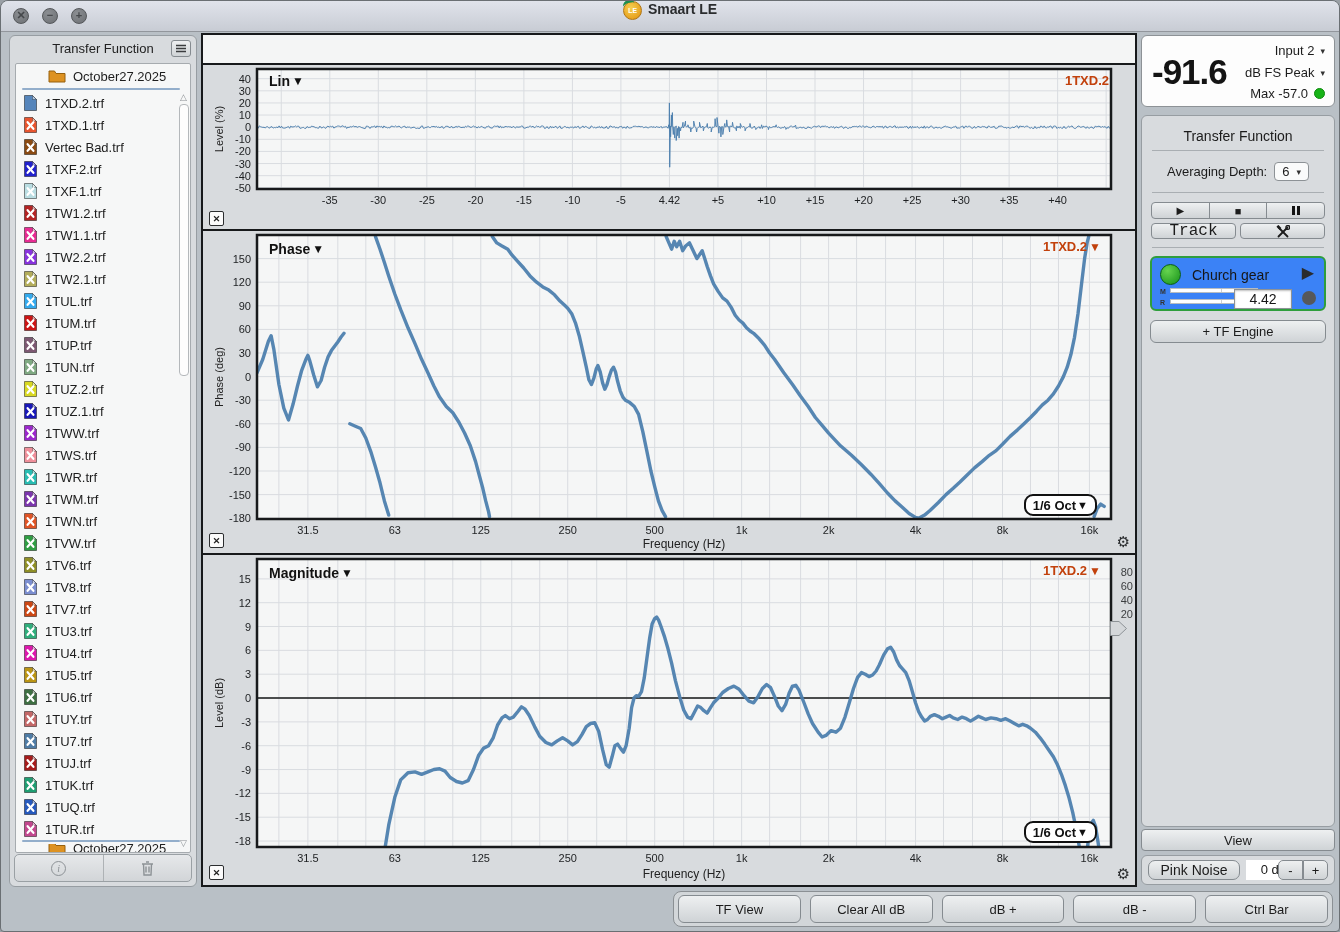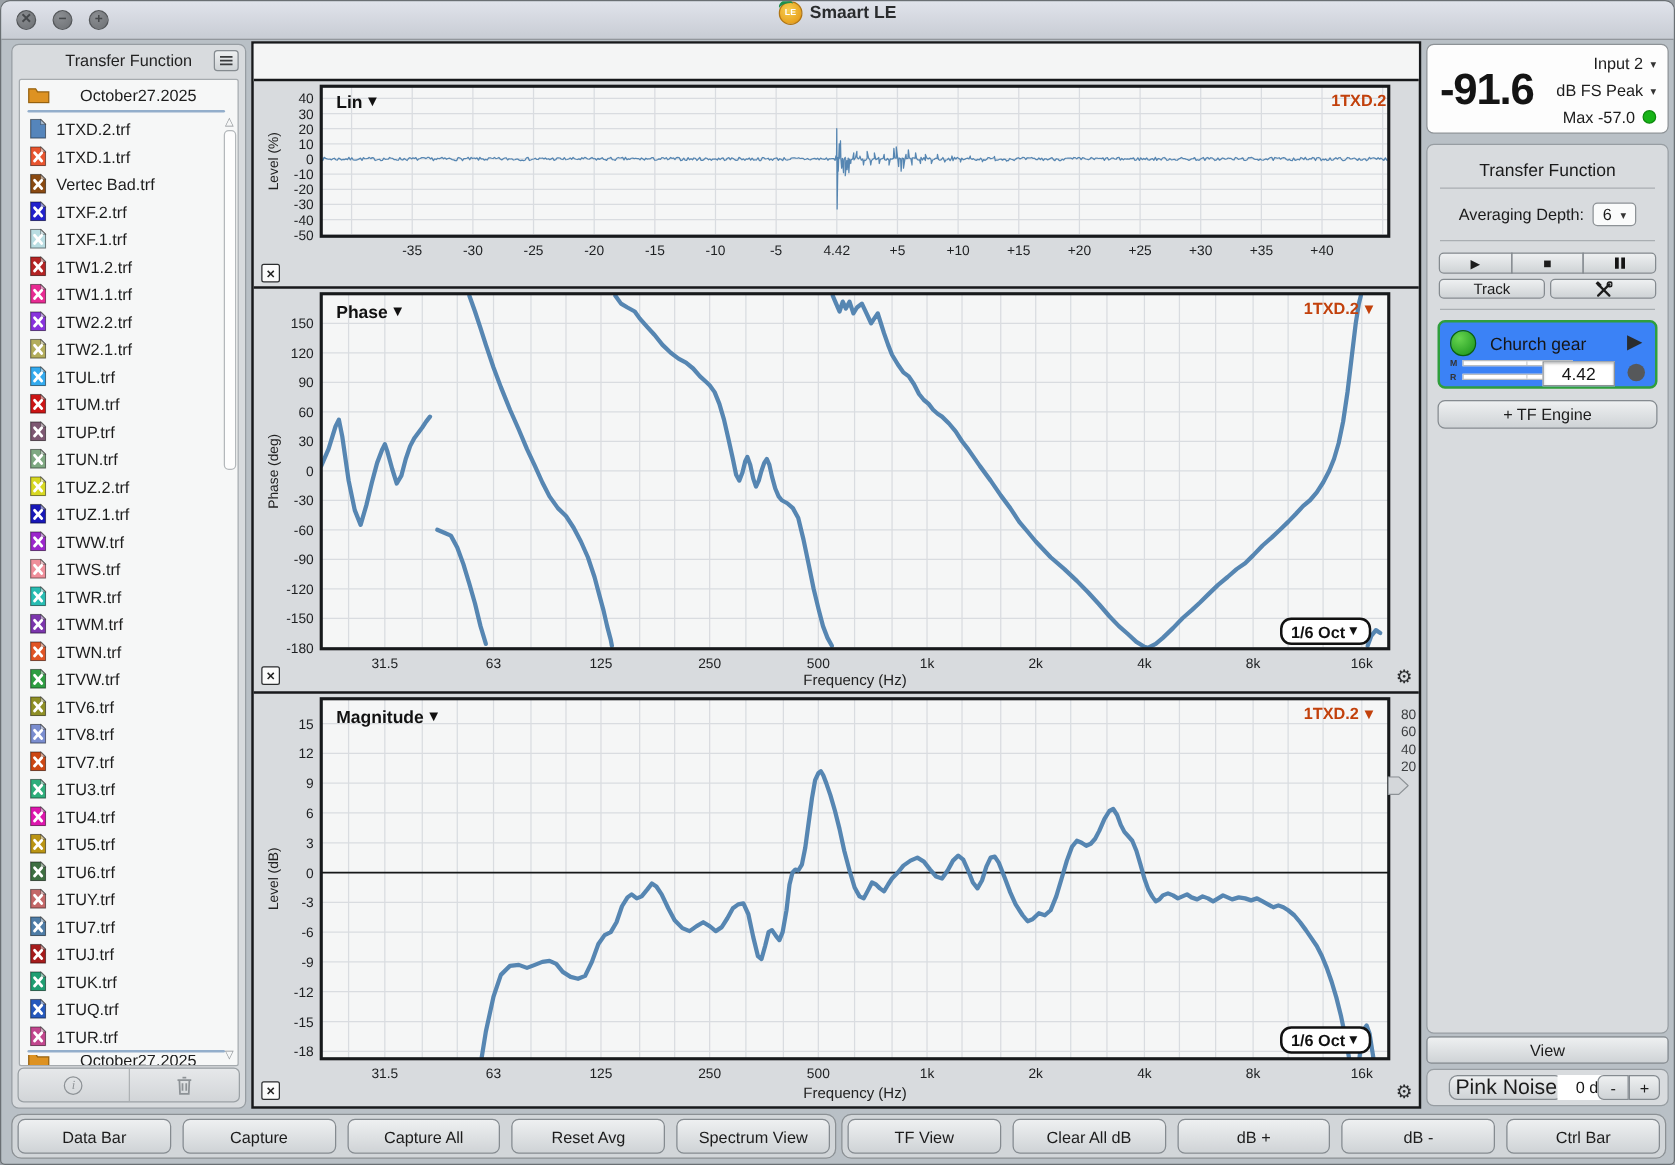--- a/index.html
+++ b/index.html
@@ -24,21 +24,21 @@
     color:#1c1c1c;display:flex;align-items:center;justify-content:center;box-sizing:border-box;cursor:default;}
   
   #sidebar{position:absolute;left:8px;top:34px;width:188px;height:852px;background:#d8dbde;
     border:1px solid #979da2;border-radius:6px;box-sizing:border-box;}
   #sb-header{position:absolute;left:0;right:0;top:0;height:26px;}
   #sb-title{position:absolute;left:0;right:0;top:5px;text-align:center;font-size:13px;color:#222;}
   #sb-menu-btn{position:absolute;right:5px;top:4px;width:20px;height:17px;border-radius:3px;}
   #sb-menu-btn svg{display:block;}
   #file-list{position:absolute;left:5px;right:5px;top:27px;bottom:33px;background:#f6f7f7;
     border:1px solid #a6abaf;border-radius:2px;overflow:hidden;}
-  .folder-row{height:24px;display:flex;align-items:center;gap:24px;padding-left:6px;font-size:13px;color:#1d1d1d;}
+  .folder-row{height:24px;display:flex;align-items:center;gap:7px;padding-left:6px;font-size:13px;color:#1d1d1d;margin-left:26px;}
   .blue-rule{height:2px;background:#93aecb;margin:0 10px 2px 6px;border-radius:1px;}
   .file-row{height:22px;display:flex;align-items:center;gap:8px;padding-left:8px;font-size:13px;color:#1d1d1d;}
   .file-row svg{flex:0 0 auto;}
   #clipped-folder{height:8px;overflow:hidden;}
   
   #list-scroll{position:absolute;right:1px;top:26px;bottom:2px;width:11px;}
   #list-scroll .arr{position:absolute;left:0;width:11px;font-size:9px;color:#8b9094;text-align:center;}
   #scroll-thumb{position:absolute;left:1px;top:14px;width:8px;height:270px;background:#fdfdfd;
     border:1px solid #b4b8bb;border-radius:4px;}
   #sb-bottom{position:absolute;left:4px;right:4px;bottom:4px;height:26px;border:1px solid #9aa0a4;
@@ -84,38 +84,38 @@
   #avg-row{position:absolute;left:0;right:0;top:46px;display:flex;align-items:center;justify-content:center;gap:7px;font-size:13px;color:#1b1b1b;}
   #avg-select{background:#fafbfb;border:1px solid #8d9296;border-radius:4px;padding:1px 7px;display:flex;gap:7px;align-items:center;font-size:13px;}
   #transport{position:absolute;left:9px;right:9px;top:86px;height:17px;display:flex;}
   #transport .btn{flex:1;border-radius:0;height:17px;font-size:9px;}
   #transport .btn:first-child{border-radius:4px 0 0 4px;}
   #transport .btn:last-child{border-radius:0 4px 4px 0;}
   #transport .btn + .btn{margin-left:-1px;}
   .pause-bars{display:flex;gap:2px;}
   .pause-bars b{width:3px;height:9px;background:#141414;display:block;}
   #row-track{position:absolute;left:9px;right:9px;top:107px;height:16px;display:flex;gap:4px;}
-  #row-track .btn{flex:1;height:16px;font-size:12px;border-radius:4px;}
+  #row-track .btn{flex:1;height:16px;font-size:16px;border-radius:4px;font-family:Liberation Mono, monospace;}
   #engine-card{position:absolute;left:8px;right:8px;top:140px;height:55px;background:#3b82f6;
     border:2px solid #2f9e3d;border-radius:6px;box-sizing:border-box;}
   #led{position:absolute;left:8px;top:6px;width:21px;height:21px;border-radius:50%;
     background:radial-gradient(circle at 35% 30%,#66d44f,#169119);border:1px solid #0b5e12;box-sizing:border-box;}
   #engine-name{position:absolute;left:40px;top:9px;font-size:14px;color:#161616;}
   #engine-play{position:absolute;right:10px;top:5px;font-size:16px;color:#2a2c2e;}
   .mr-label{position:absolute;left:8px;font-size:7px;font-weight:bold;color:#333;line-height:7px;}
   .meter-bar{position:absolute;left:18px;width:88px;height:5px;background:#fff;border:1px solid #b9bdc0;box-sizing:border-box;}
   .meter-bar i{position:absolute;top:0;bottom:0;width:1px;background:#cdd0d2;}
   #delay-box{position:absolute;right:32px;top:31px;width:56px;height:18px;background:#fff;border:1px solid #8d9296;
     box-shadow:inset 0 1px 2px rgba(0,0,0,.25);font-size:14px;color:#161616;text-align:center;line-height:18px;}
   #rec-dot{position:absolute;right:8px;top:33px;width:14px;height:14px;border-radius:50%;background:#56585a;}
   #add-engine{position:absolute;left:8px;right:8px;top:204px;height:23px;font-size:13px;border-radius:6px;}
   #view-bar{position:absolute;left:0;right:0;top:794px;height:22px;font-size:13px;border-radius:4px;}
   #gen-box{position:absolute;left:0;right:0;top:820px;height:30px;background:#d8dbde;border:1px solid #979da2;
     border-radius:6px;box-sizing:border-box;}
-  #pink-btn{position:absolute;left:17px;top:4px;width:92px;height:20px;font-size:17px;border-radius:7px;}
+  #pink-btn{position:absolute;left:6px;top:4px;width:92px;height:20px;font-size:14px;border-radius:7px;}
   #gen-level{position:absolute;left:104px;top:4px;width:56px;height:20px;background:#fff;font-size:13px;
     text-align:center;line-height:20px;color:#161616;}
   #gen-minus,#gen-plus{position:absolute;top:4px;width:25px;height:20px;font-size:13px;}
   #gen-minus{right:31px;border-radius:5px 0 0 5px;}
   #gen-plus{right:6px;border-radius:0 5px 5px 0;margin-left:-1px;}
   
   .toolbar-group{position:absolute;top:890px;height:36px;border:1px solid #8b9094;border-radius:8px;
     background:#d2d6d9;box-sizing:border-box;display:flex;align-items:center;padding:0 4px;gap:9px;}
   #toolbar-left{left:8px;width:660px;}
   #toolbar-right{left:672px;width:660px;}
@@ -919,27 +919,20 @@
 
     <div id="view-bar" class="btn">View</div>
     <div id="gen-box">
       <div id="pink-btn" class="btn">Pink Noise</div>
       <div id="gen-level">0 dB</div>
       <div id="gen-minus" class="btn">-</div>
       <div id="gen-plus" class="btn">+</div>
     </div>
   </div>
 
-  <div id="toolbar-left" class="toolbar-group">
-      <div class="btn">Data Bar</div>
-      <div class="btn">Capture</div>
-      <div class="btn">Capture All</div>
-      <div class="btn">Reset Avg</div>
-      <div class="btn">Spectrum View</div>
-    </div>
   <div id="toolbar-right" class="toolbar-group">
       <div class="btn">TF View</div>
       <div class="btn">Clear All dB</div>
       <div class="btn">dB +</div>
       <div class="btn">dB -</div>
       <div class="btn">Ctrl Bar</div>
     </div>
 
 </div>
 

